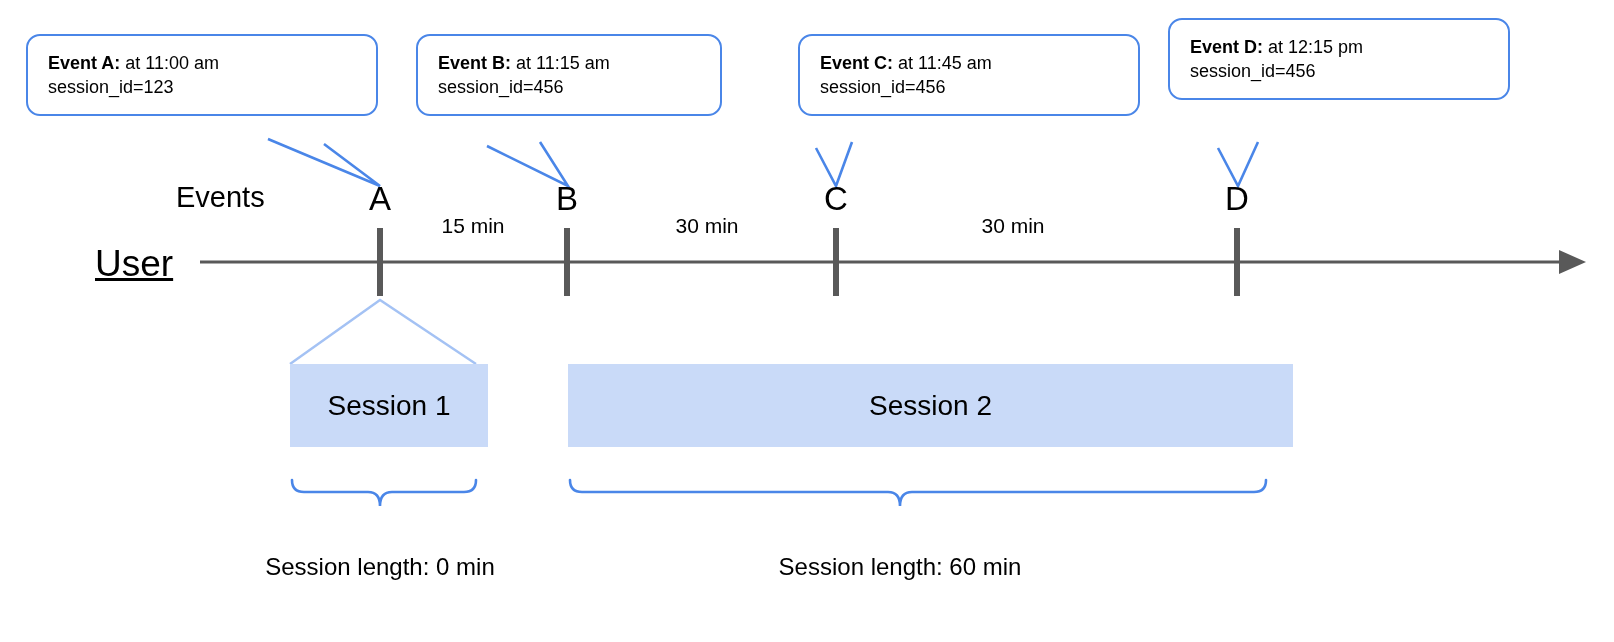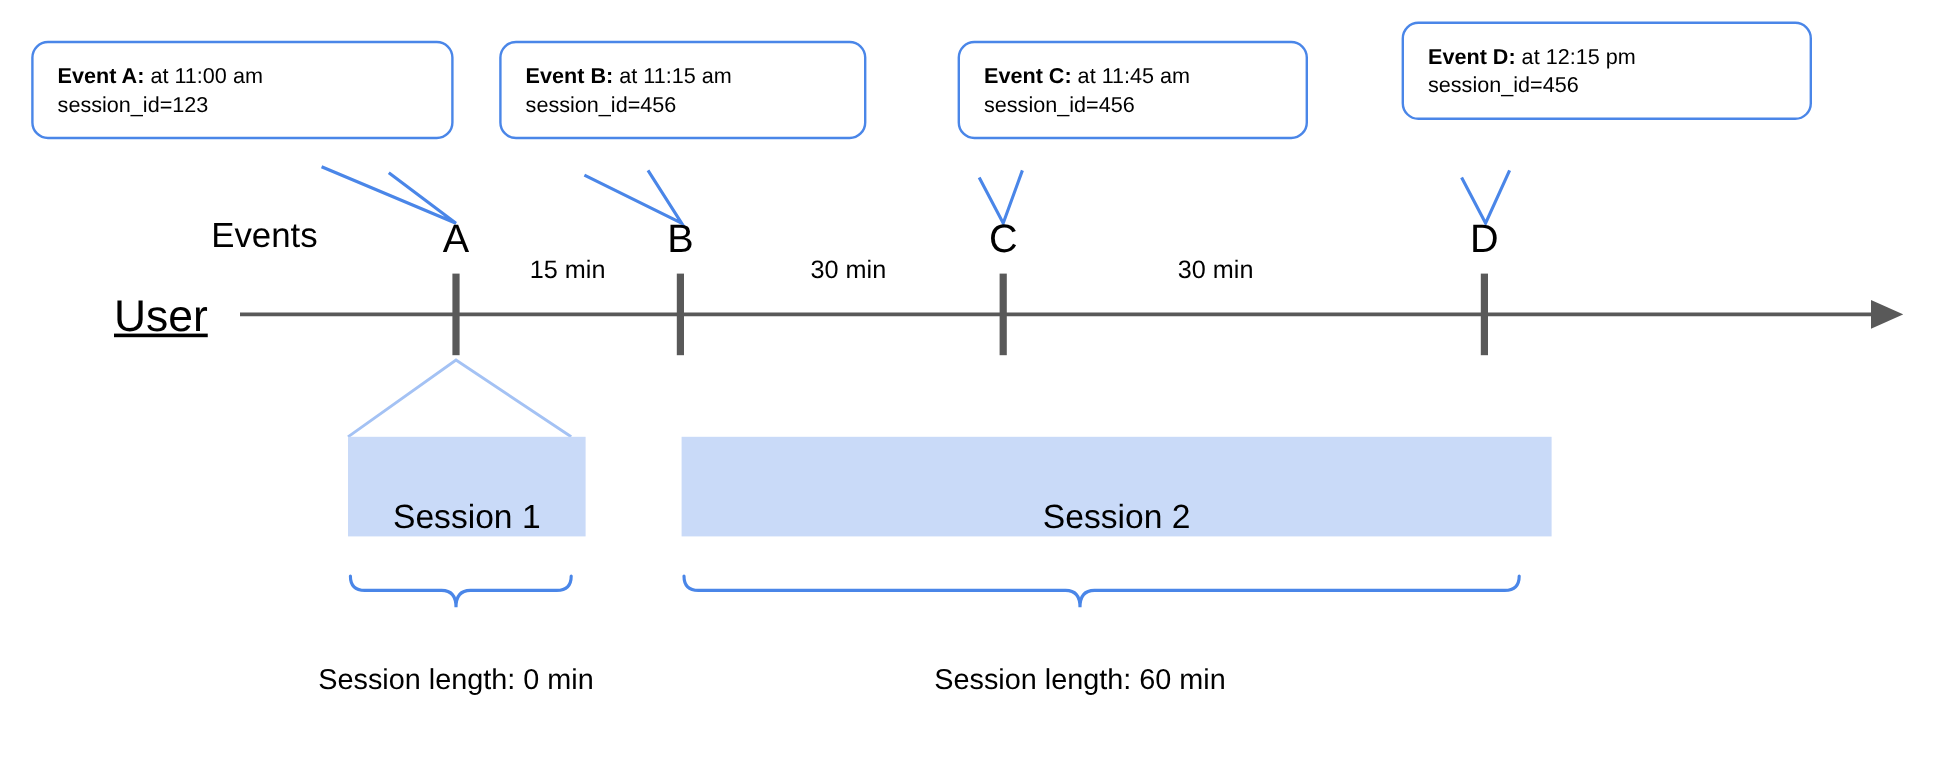--- a/index.html
+++ b/index.html
@@ -75,21 +75,21 @@
     color: #000;
     text-align: center;
     z-index: 3;
     transform: translateX(-50%);
   }
   
   .session-box {
     position: absolute;
     background: #c9daf8;
     display: flex;
-    align-items: flex-end;
+    align-items: center;
     justify-content: center;
     font-size: 28px;
     color: #000;
     z-index: 3;
   }
   
   .len-label {
     position: absolute;
     font-size: 24px;
     color: #000;
@@ -107,21 +107,21 @@
   <div class="callout" style="left:26px;  top:34px;  width:352px;">
     <span class="ttl">Event A:</span><span> at 11:00 am</span>
     <span class="ln2">session_id=123</span>
   </div>
 
   <div class="callout" style="left:416px; top:34px; width:306px;">
     <span class="ttl">Event B:</span><span> at 11:15 am</span>
     <span class="ln2">session_id=456</span>
   </div>
 
-  <div class="callout" style="left:798px; top:34px; width:292px;">
+  <div class="callout" style="left:798px; top:34px; width:342px;">
     <span class="ttl">Event C:</span><span> at 11:45 am</span>
     <span class="ln2">session_id=456</span>
   </div>
 
   <div class="callout" style="left:1168px; top:18px; width:342px;">
     <span class="ttl">Event D:</span><span> at 12:15 pm</span>
     <span class="ln2">session_id=456</span>
   </div>
 
   <div class="lbl-user" style="left:95px;  top:243px;text-decoration:underline;">User</div>

